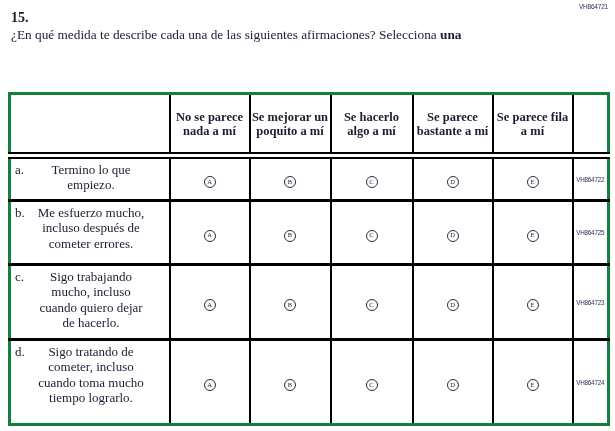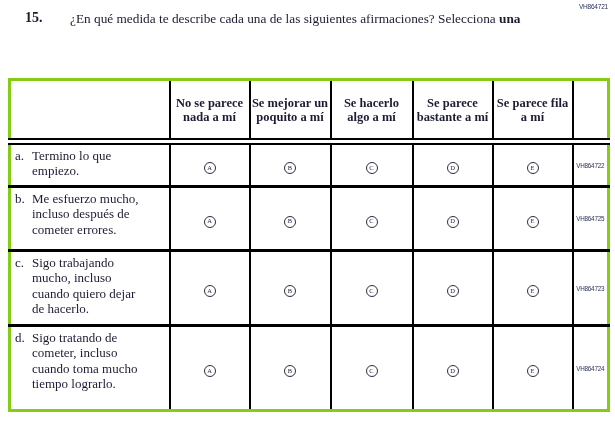--- a/index.html
+++ b/index.html
@@ -5,41 +5,41 @@
   html,body { margin:0; padding:0; background:#fff; }
   .page {
     position:relative; width:615px; height:431px; background:#ffffff;
     font-family:"Liberation Serif","DejaVu Serif",serif; color:#1c1c33; overflow:hidden;
   }
   .top-code {
     position:absolute; top:3px; right:7px;
     font-family:"Liberation Sans","DejaVu Sans",sans-serif;
     font-size:6.5px; color:#2a3055; letter-spacing:-0.2px;
   }
-  .question { position:absolute; left:25px; top:10px; display:flex; }
+  .question { position:absolute; left:11px; top:10px; display:flex;flex-direction:column; }
   .qnum { font-weight:bold; font-size:14px; width:22px; flex:0 0 auto; }
   .qtext { font-size:13.3px; line-height:1.3; width:520px; }
-  .l1 { white-space:nowrap;margin-left:23px; }
+  .l1 { white-space:nowrap; }
 
   table.grid {
-    position:absolute; left:8px; top:78px; width:599px;
+    position:absolute; left:8px; top:92px; width:599px;
     border-collapse:collapse; table-layout:fixed;
-    border:3px solid #84cc16;
+    border:3px solid #15803d;
   }
   .grid th, .grid td { border:2px solid #000; padding:0; }
   .grid thead th {
     border-bottom:7px double #000;
     font-size:12.5px; font-weight:bold; text-align:center; vertical-align:middle;
     line-height:1.12; padding:2px 1px; color:#1c1c33;
   }
   .grid tbody td { border-top-width:3px; }
   td.stmt { vertical-align:top; padding:3px 2px 2px 4px; font-size:13px; line-height:1.18; }
   .stmt-flex { display:flex; }
   .stmt-letter { flex:0 0 14px; margin-right:3px; }
-  .stmt-text { flex:0 1 auto; max-width:118px; }
+  .stmt-text { flex:0 1 auto; max-width:118px;text-align:center; }
   td.opt { text-align:center; vertical-align:middle; }
   .bubble {
     display:inline-flex; align-items:center; justify-content:center;
     width:10px; height:10px; border:1px solid #2c2c44; border-radius:50%;
     font-size:6.5px; line-height:1; color:#1c1c33; cursor:pointer;
   }
   td.code-cell {
     text-align:center; vertical-align:middle;
     font-family:"Liberation Sans","DejaVu Sans",sans-serif;
     font-size:6.3px; color:#2a3055; letter-spacing:-0.2px;

